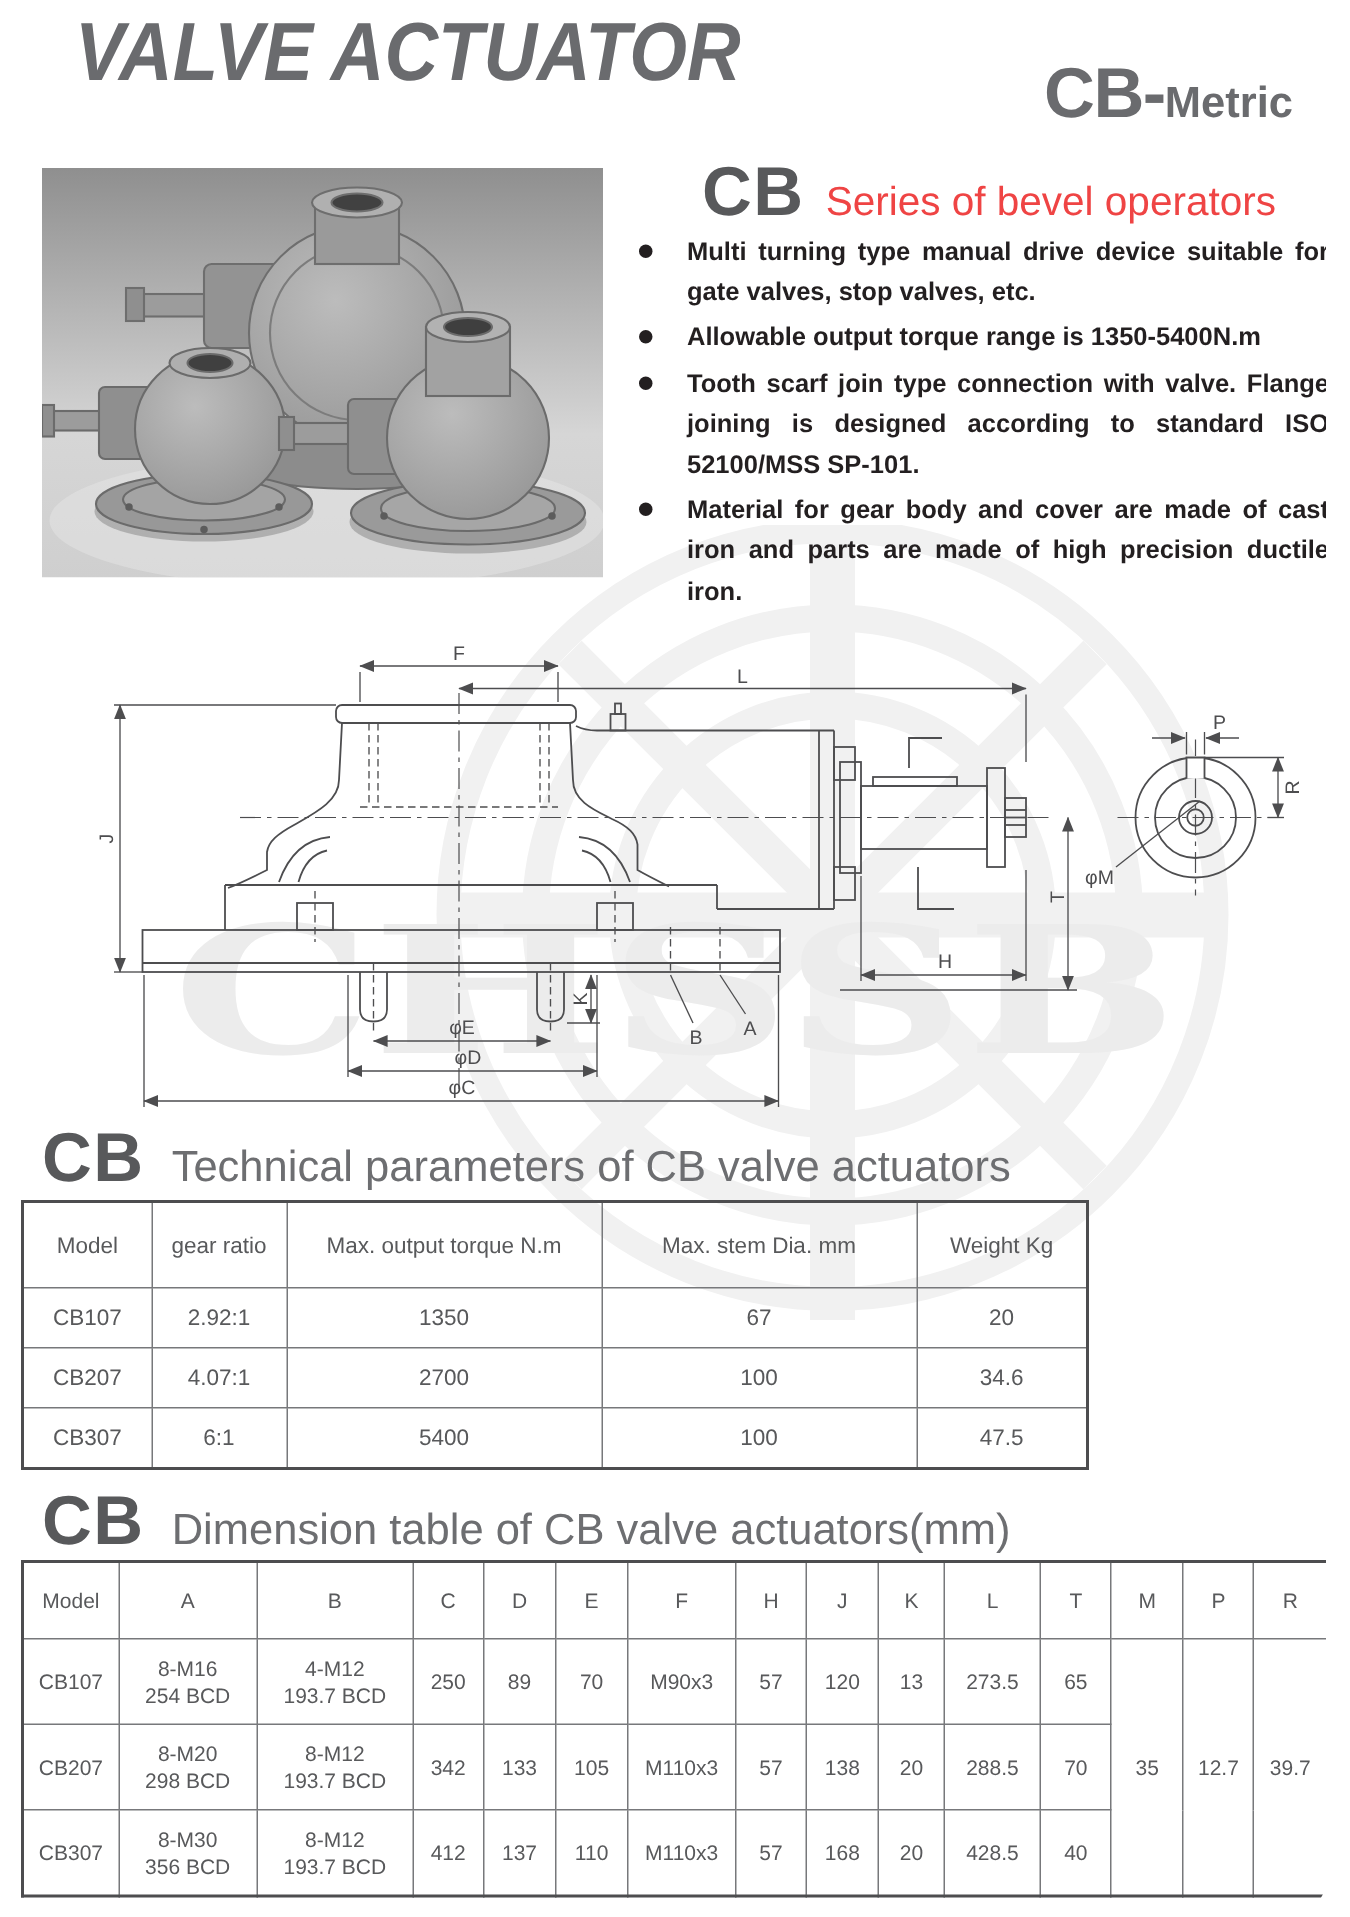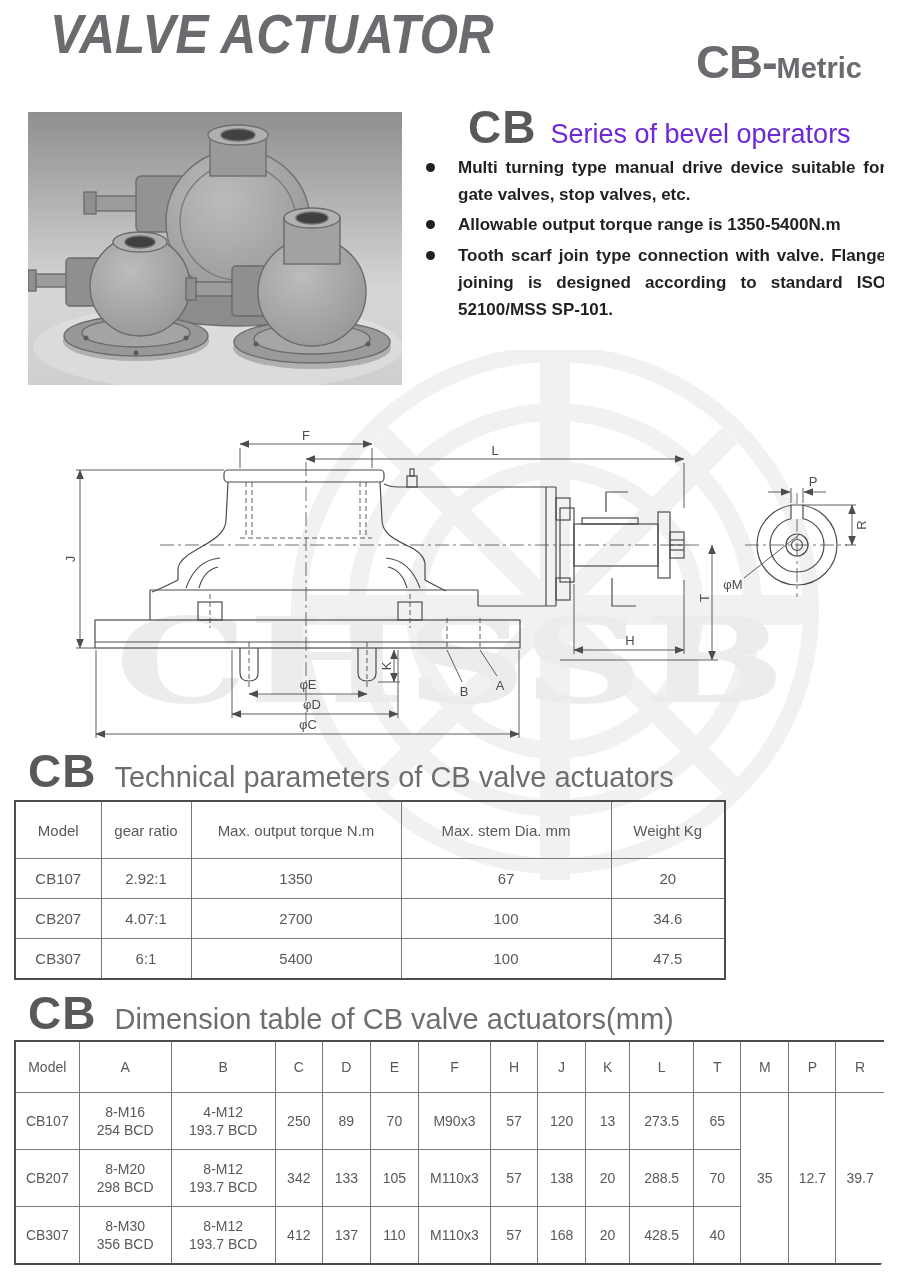--- a/index.html
+++ b/index.html
@@ -11,21 +11,21 @@
   .brand{position:absolute;right:22px;top:34px;display:flex;align-items:baseline;color:#6a6b6e;
          font-weight:bold;}
   .brand .code{font-size:47px;letter-spacing:-1px;}
   .brand .suffix{font-size:29px;}
   
   .photo{position:absolute;left:28px;top:112px;width:374px;height:273px;z-index:2;}
   
   .intro{position:absolute;left:420px;top:100px;width:466px;z-index:2;}
   .intro-head{display:flex;align-items:baseline;gap:14px;padding-left:48px;}
   .intro-head .code{font-size:46px;font-weight:bold;color:#58595b;letter-spacing:1px;}
-  .intro-head .sub{font-size:27px;color:#6d28d9;}
+  .intro-head .sub{font-size:27px;color:#ef4444;}
   .bullets{margin-top:0;}
   .bullet{position:relative;padding-left:38px;margin-bottom:3px;font-size:17px;font-weight:bold;
           line-height:1.6;color:#231f20;text-align:justify;}
   .bullet .dot{position:absolute;left:6px;top:9px;width:9px;height:9px;border-radius:50%;background:#231f20;}
   
   .watermark{position:absolute;left:0;top:350px;width:900px;height:640px;z-index:0;}
   
   .drawing{position:absolute;left:0;top:428px;width:900px;height:322px;z-index:1;}
   .drawing svg text{font-family:"Liberation Sans",sans-serif;font-size:13px;fill:#4d4d4f;}
   
@@ -143,20 +143,24 @@
         <span class="dot"></span>
         <span>Multi turning type manual drive device suitable for gate valves, stop valves, etc.</span>
       </div>
       <div class="bullet">
         <span class="dot"></span>
         <span>Allowable output torque range is 1350-5400N.m</span>
       </div>
       <div class="bullet">
         <span class="dot"></span>
         <span>Tooth scarf join type connection with valve. Flange joining is designed according to standard ISO 52100/MSS SP-101.</span>
+      </div>
+      <div class="bullet">
+        <span class="dot"></span>
+        <span>Material for gear body and cover are made of cast iron and parts are made of high precision ductile iron.</span>
       </div>
     </div>
   </div>
 
   <div class="drawing">
     <svg width="900" height="322" viewBox="0 0 900 322">
       <defs>
         <marker id="arr" viewBox="0 0 10 8" refX="9.5" refY="4" markerWidth="11" markerHeight="9" orient="auto-start-reverse">
             <path d="M0,0 L10,4 L0,8 z" fill="#4d4d4f"></path>
           </marker>

